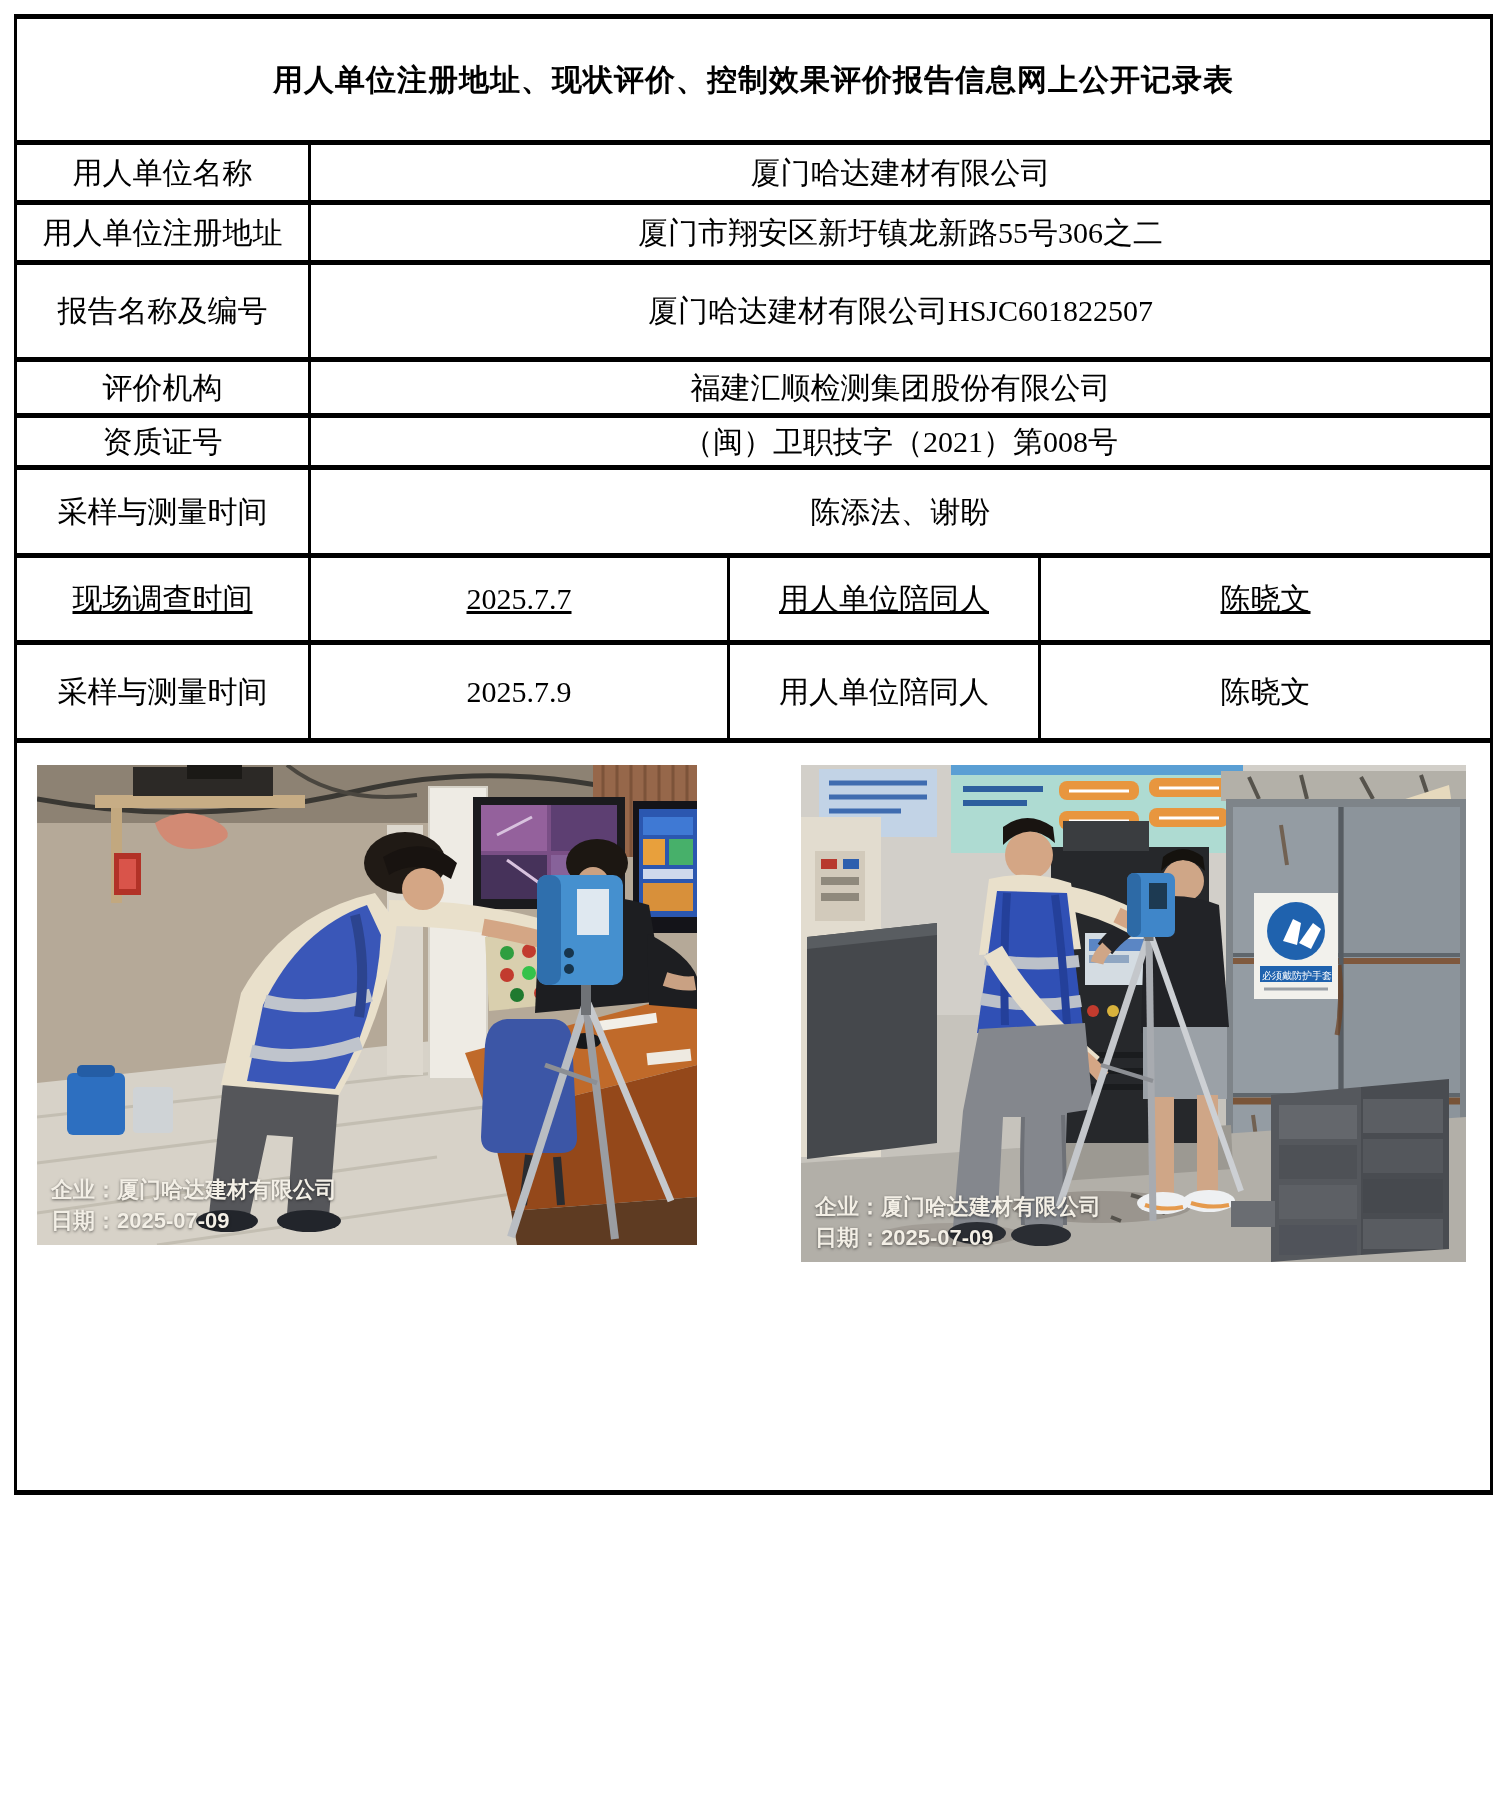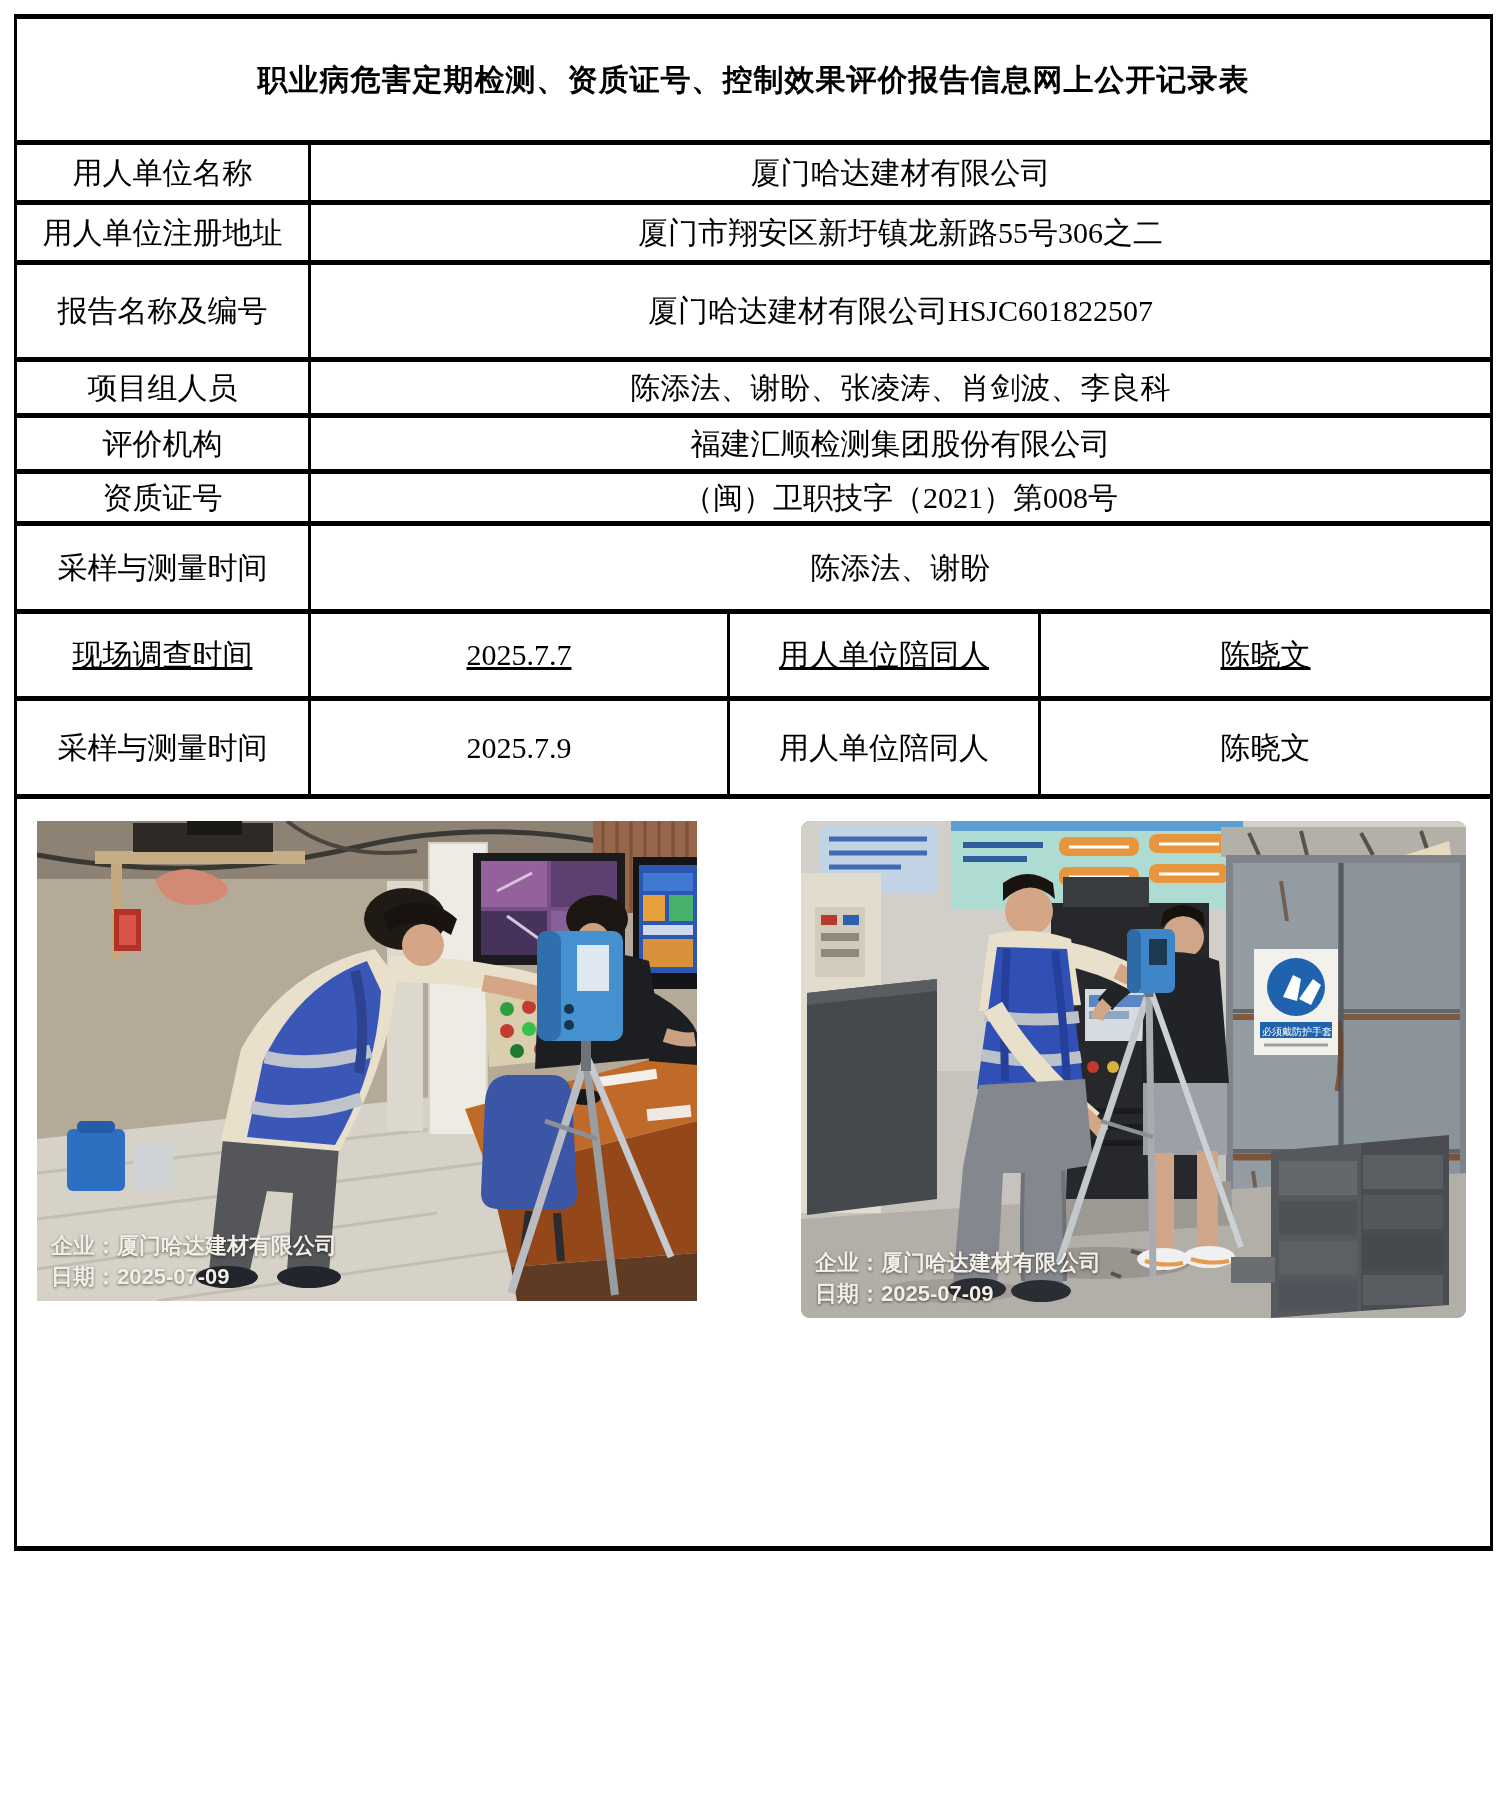--- a/index.html
+++ b/index.html
@@ -34,21 +34,21 @@
   tr.r10 td{height:81px;}
   tr.r11 td{height:93px;}
   tr.r12 td{height:106px;}
   tr.r13 td{height:747px;vertical-align:top;padding:0;}
   .photos-wrap{
     display:flex;justify-content:space-between;align-items:flex-start;
     padding:22px 24px 0 20px;
   }
   .photo{position:relative;overflow:hidden;background:#9b9892;}
   .photo.left{width:660px;height:480px;}
-  .photo.right{width:665px;height:497px;border-radius:9px;}
+  .photo.right{width:665px;height:497px;}
   .photo svg{display:block;width:100%;height:100%;}
   .watermark{
     position:absolute;left:14px;bottom:8px;text-align:left;
     font-family:"Liberation Sans","DejaVu Sans",sans-serif;
     font-size:22px;line-height:1.4;font-weight:bold;color:#f3efe6;
     text-shadow:0 1px 3px rgba(0,0,0,0.55);
     pointer-events:none;white-space:nowrap;
   }
   .glove-sign-text{
     position:absolute;left:455px;top:203px;width:82px;height:15px;
@@ -63,37 +63,33 @@
 <div class="page">
   <table class="report">
     <colgroup>
       <col style="width:294px">
         <col style="width:419px">
         <col style="width:311px">
         <col style="width:452px">
     </colgroup>
     <tbody>
         <tr class="rt">
-      <td colspan="4" class="title-cell">职业病危害定期检测、资质证号、控制效果评价报告信息网上公开记录表</td>
+      <td colspan="4" class="title-cell">用人单位注册地址、现状评价、控制效果评价报告信息网上公开记录表</td>
     </tr>
     <tr class="r1">
       <td>用人单位名称</td>
       <td colspan="3">厦门哈达建材有限公司</td>
     </tr>
     <tr class="r2">
       <td>用人单位注册地址</td>
       <td colspan="3">厦门市翔安区新圩镇龙新路55号306之二</td>
     </tr>
     <tr class="r4">
       <td>报告名称及编号</td>
       <td colspan="3">厦门哈达建材有限公司HSJC601822507</td>
-    </tr>
-    <tr class="r5">
-      <td>项目组人员</td>
-      <td colspan="3">陈添法、谢盼、张凌涛、肖剑波、李良科</td>
     </tr>
     <tr class="r6">
       <td>评价机构</td>
       <td colspan="3">福建汇顺检测集团股份有限公司</td>
     </tr>
     <tr class="r7">
       <td>资质证号</td>
       <td colspan="3">（闽）卫职技字（2021）第008号</td>
     </tr>
     <tr class="r8">

